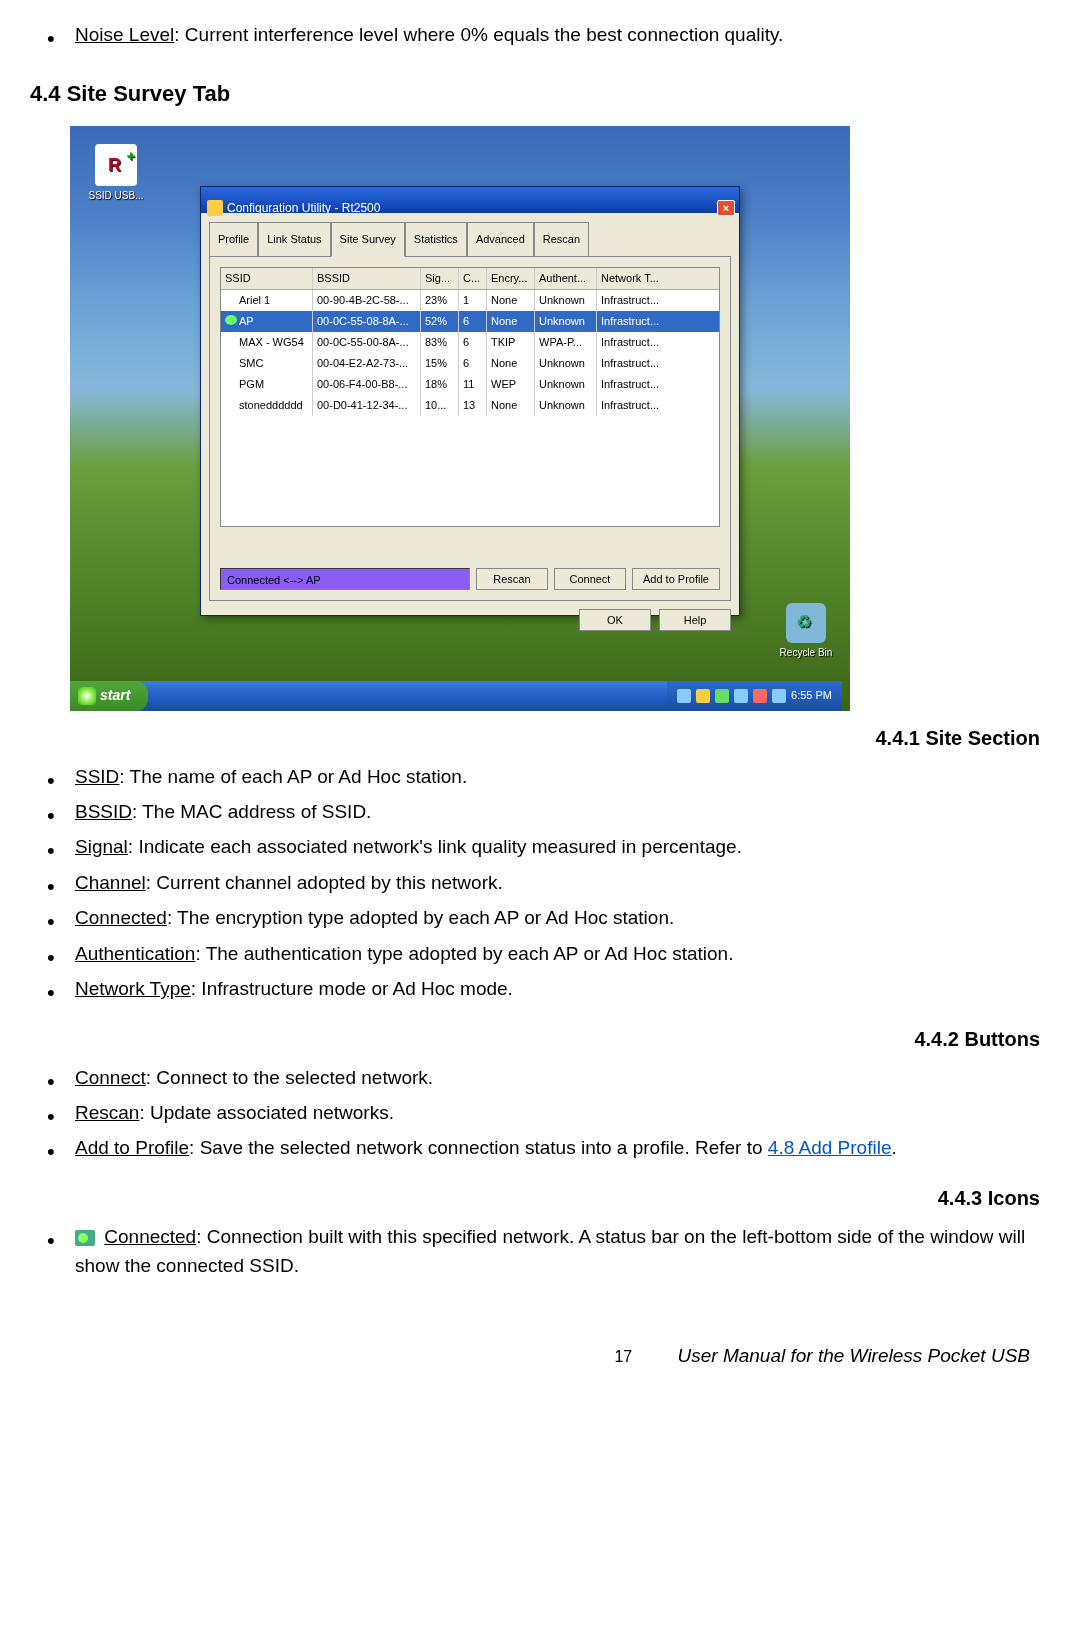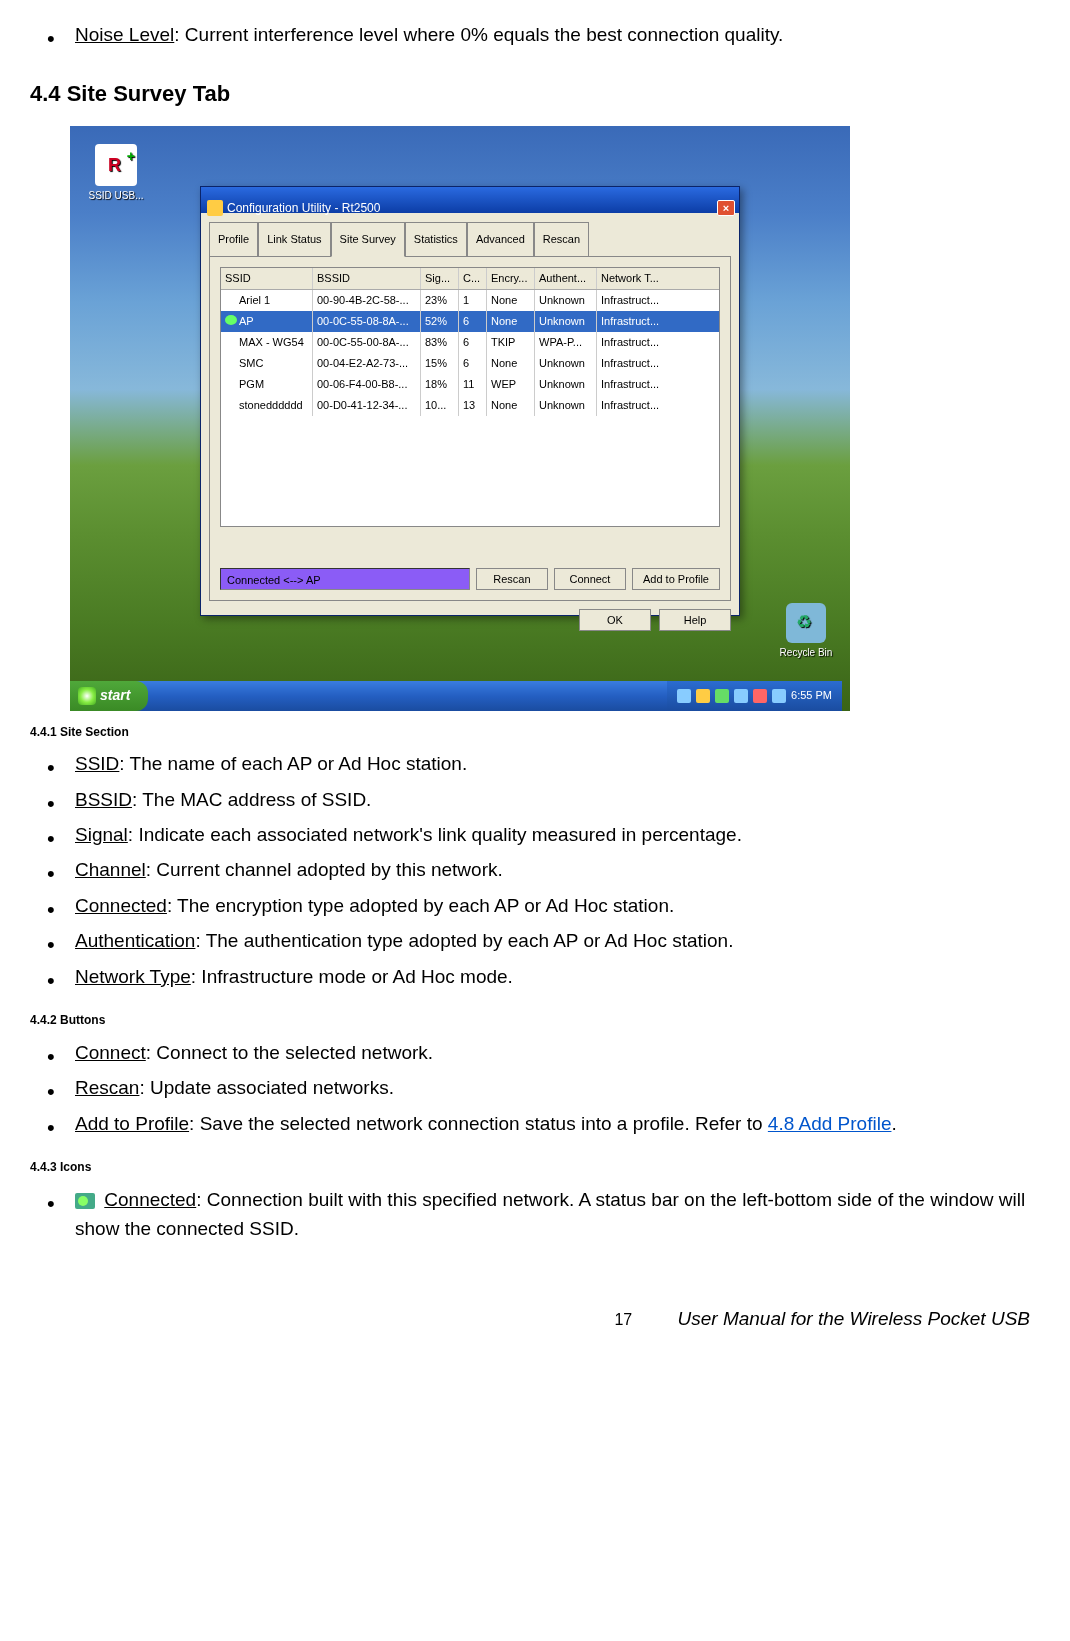--- a/index.html
+++ b/index.html
@@ -9,21 +9,21 @@
     width: 1070px;
     padding: 20px 30px;
     color: #000;
     font-size: 19px;
     line-height: 1.55;
   }
   .top-bullet { margin-bottom: 28px; margin-left: 45px; position: relative; }
   .top-bullet::before { content: "•"; position: absolute; left: -28px; top: 2px; font-size: 22px; }
   .u { text-decoration: underline; }
   h2 { font-size: 22px; font-weight: bold; margin-bottom: 14px; }
-  h3 { font-size: 12px; font-weight: bold; margin-top: 4px; margin-bottom: 8px; }
+  h3 { font-size: 20px; font-weight: bold; margin-top: 4px; margin-bottom: 8px; text-align: right; }
   ul { list-style: none; padding-left: 45px; margin-bottom: 20px; }
   ul li { position: relative; margin-bottom: 6px; }
   ul li::before { content: "•"; position: absolute; left: -28px; top: 2px; font-size: 22px; }
   a.link { color: #0055cc; text-decoration: underline; }
   .footer { text-align: right; font-style: italic; font-size: 19px; margin-top: 60px; padding-right: 10px;}
   .footer .pnum { font-style: normal; margin-right: 40px; font-size: 16px; }
 
   
   .screenshot {
     width: 780px; height: 585px; margin: 8px 0 12px 40px;

